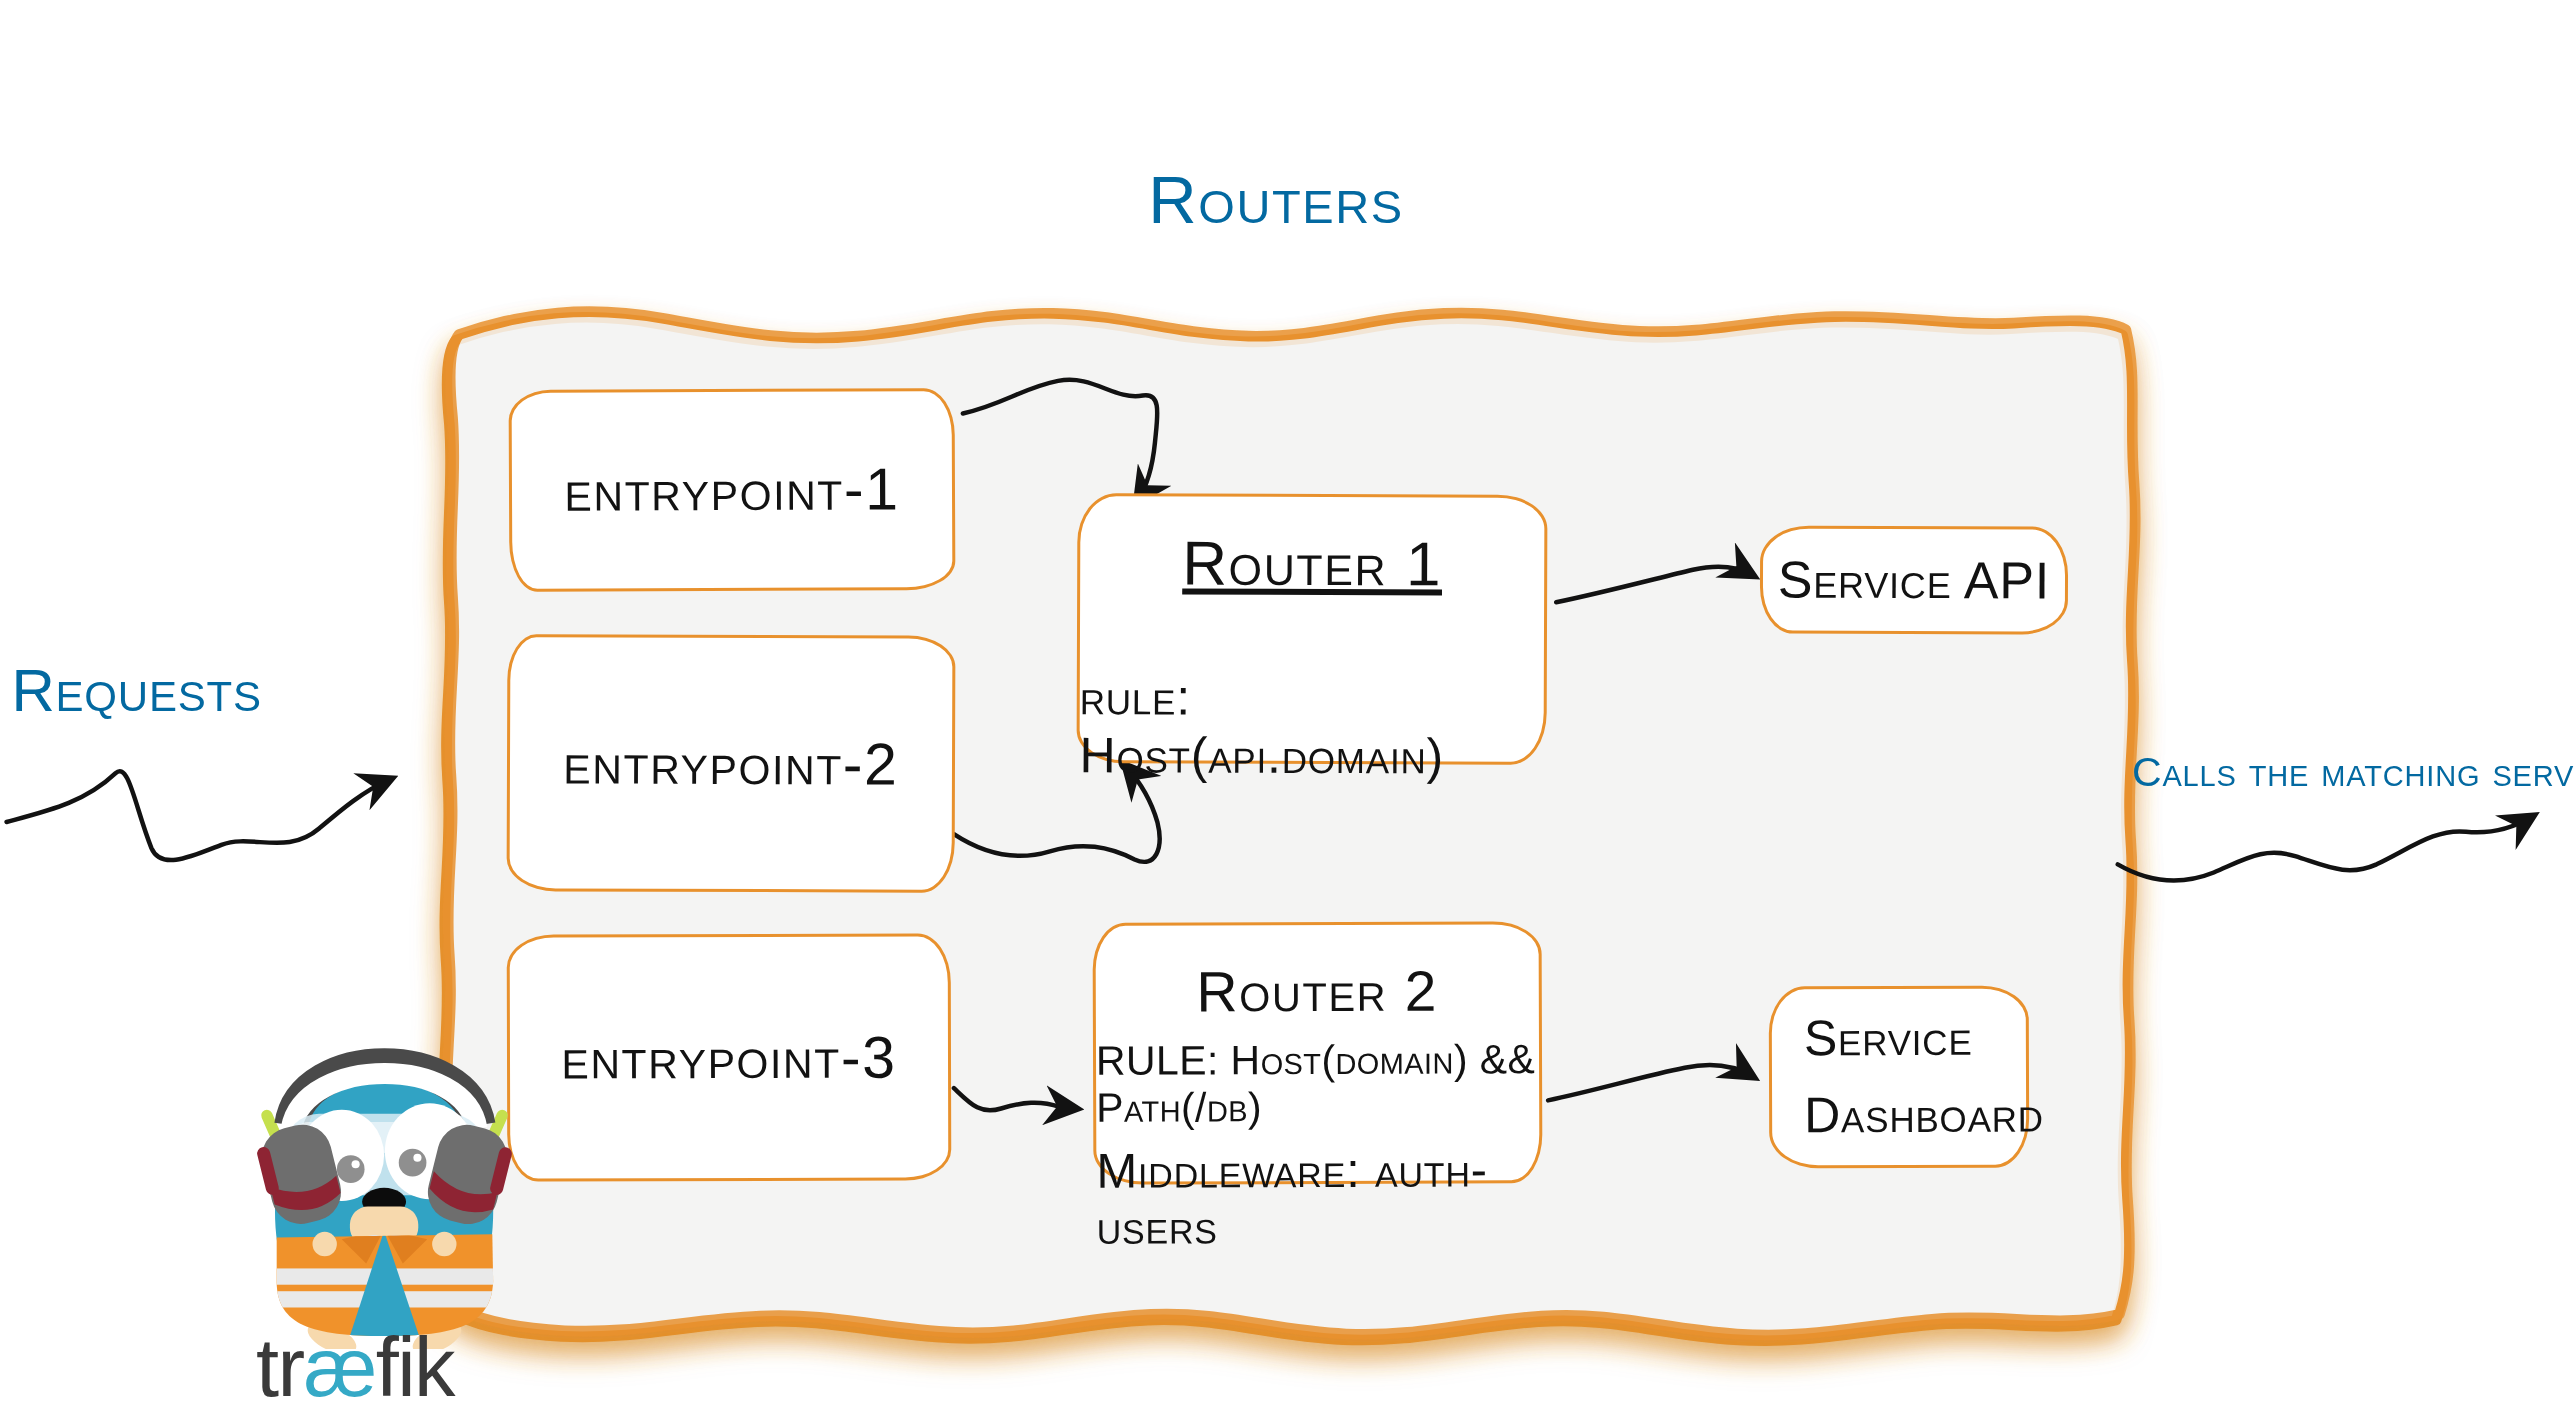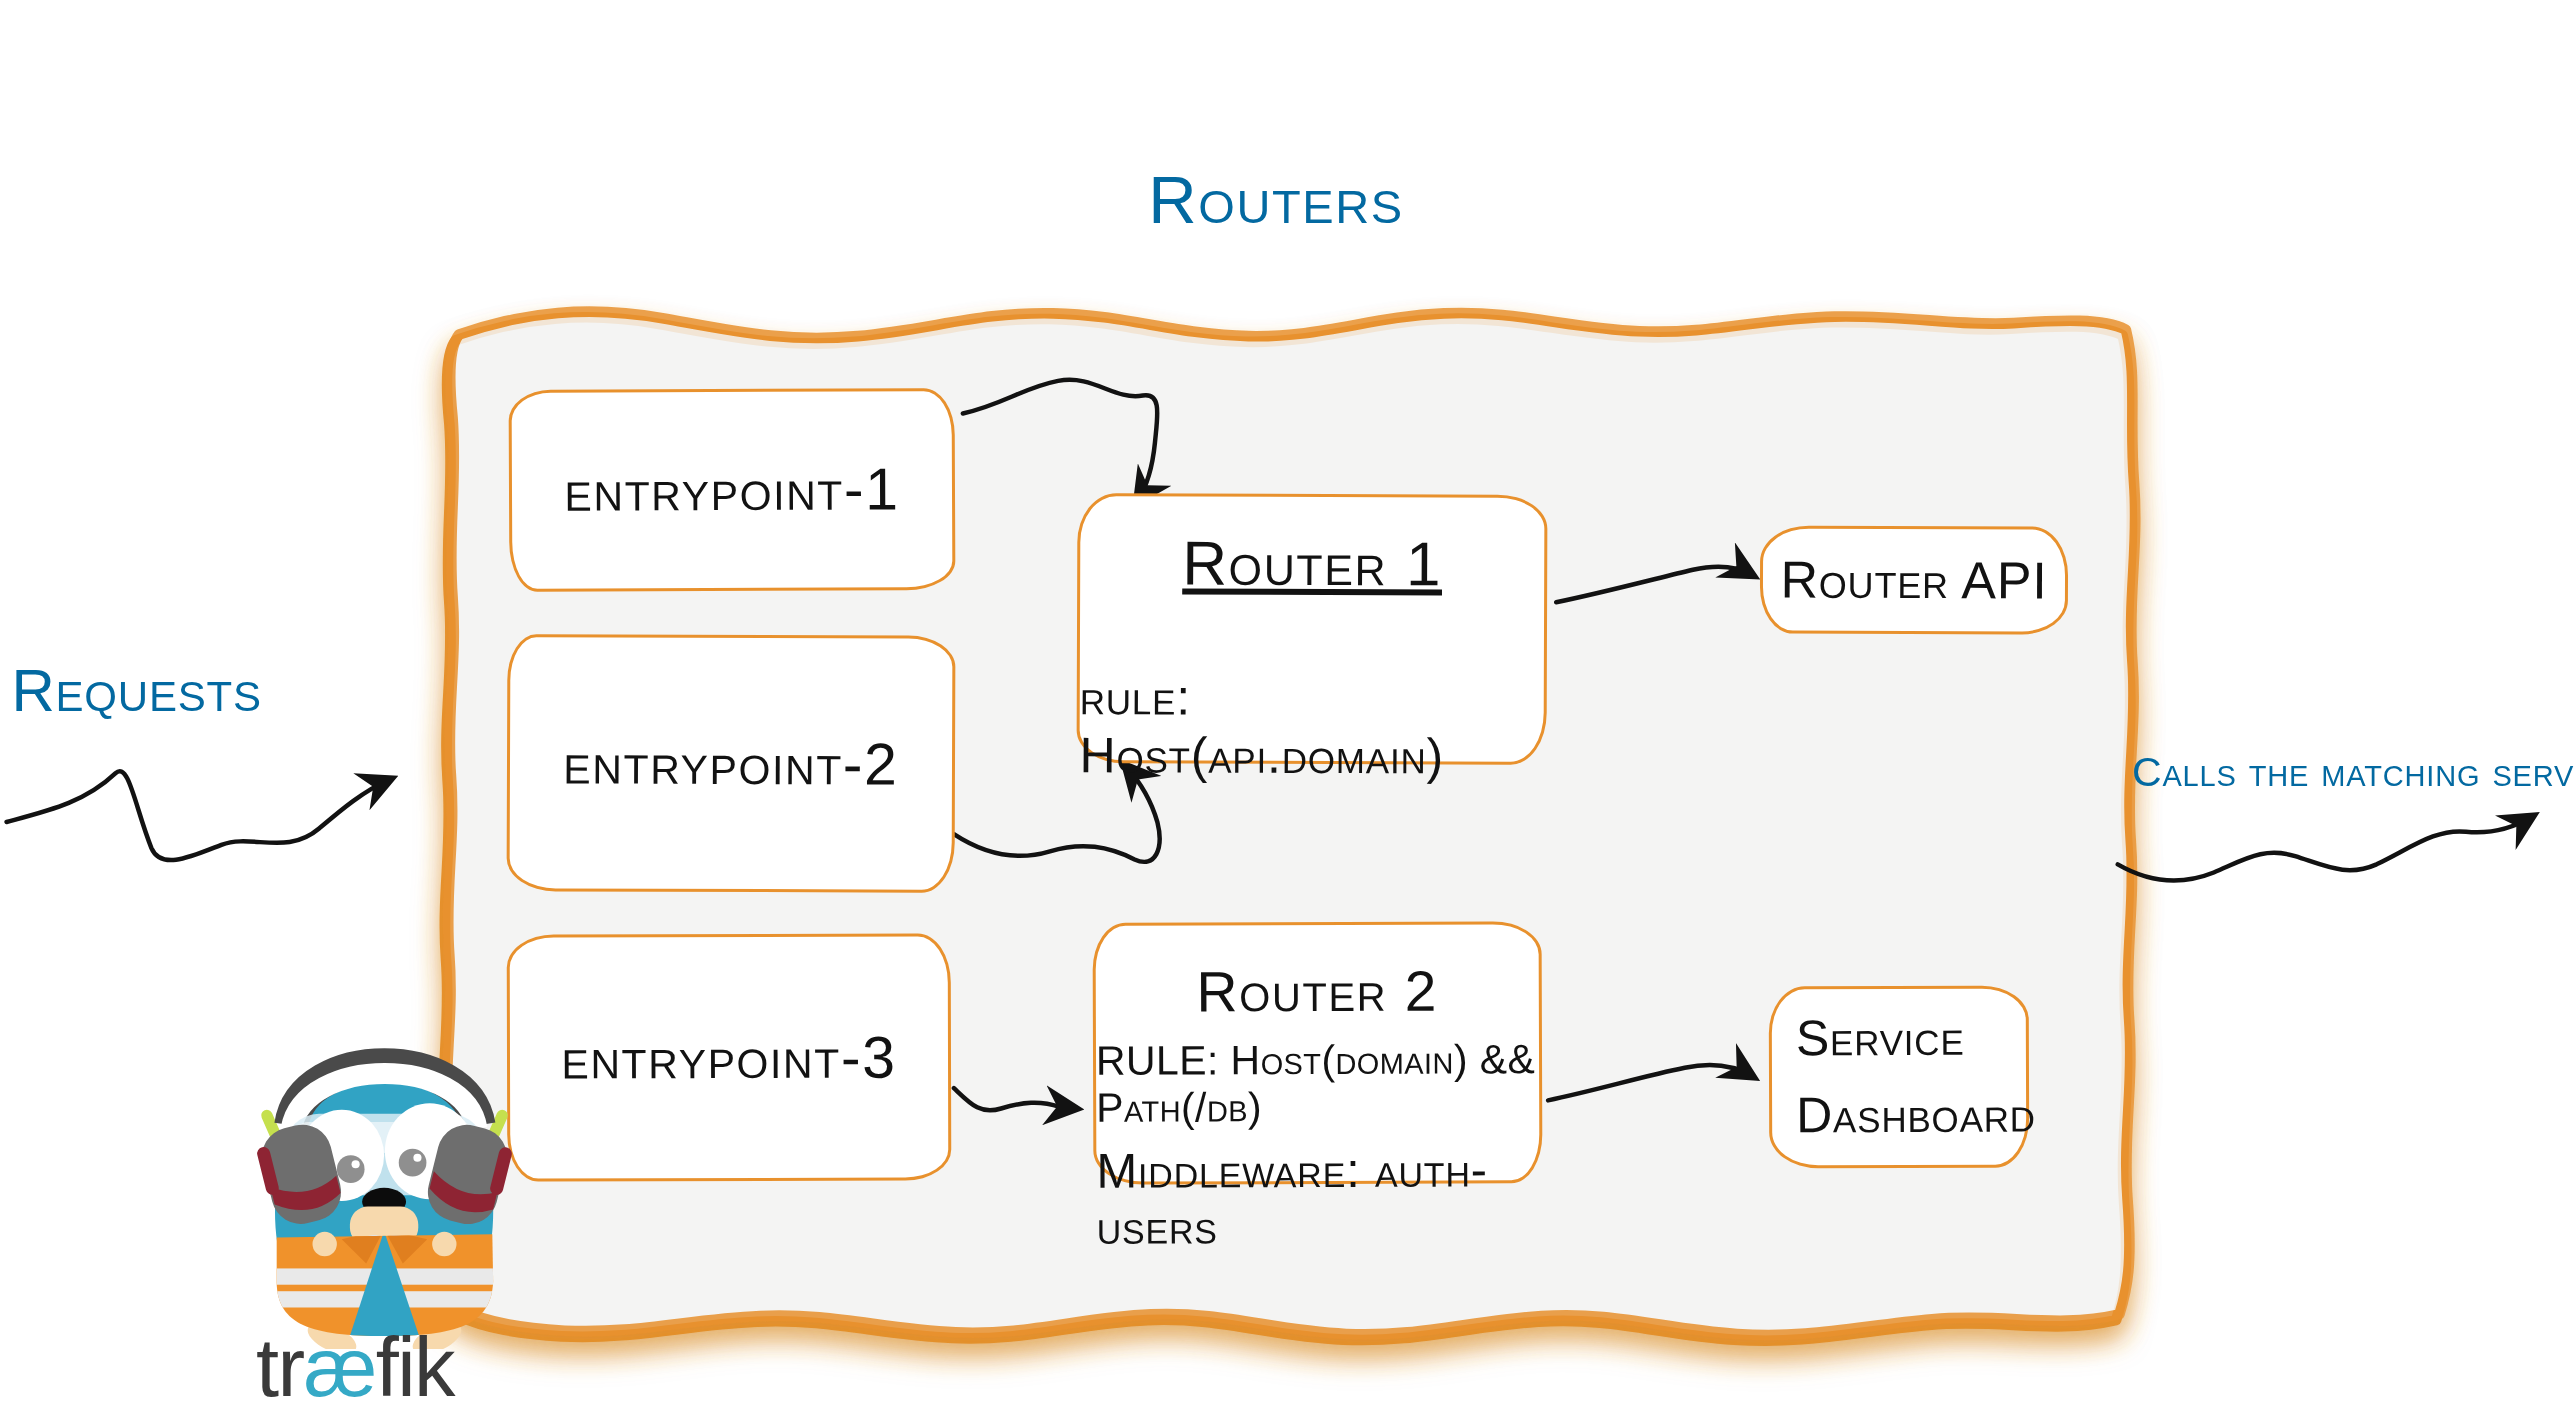--- a/index.html
+++ b/index.html
@@ -42,21 +42,21 @@
       border-radius:33px 49px 31px 50px / 47px 33px 49px 34px;transform:rotate(-0.2deg);
       justify-content:flex-start;padding-top:33px;}
   .r2 .router-title{font-size:57px;letter-spacing:1.6px;}
   .r2 .router-rule{font-size:41px;margin-top:13px;letter-spacing:0.4px;}
   .r2 .router-mw{font-size:49px;margin-top:11.4px;letter-spacing:0.8px;}
   .svc{font-size:52px;letter-spacing:0.8px;}
   .api{left:1760px;top:526px;width:308px;height:108px;
        border-radius:49px 36px 46px 33px / 36px 49px 34px 47px;transform:rotate(0.2deg);}
   .dash{left:1769px;top:986px;width:300px;height:182px;
         border-radius:36px 47px 34px 49px / 47px 34px 49px 36px;transform:rotate(-0.2deg);
-        font-size:50px;align-items:flex-start;padding-left:24px;line-height:1.55;
+        font-size:50px;align-items:flex-start;padding-left:32px;line-height:1.55;
         justify-content:center;white-space:normal;width:260px;}
   .wordmark{
     position:absolute;left:256px;top:1320px;
     font-size:83px;font-weight:400;letter-spacing:-1.6px;color:#3A3A3A;white-space:nowrap;
   }
   .wordmark .ae{color:#35A9C6;}
   .gopher-wrap{position:absolute;left:244px;top:995px;width:281px;height:354px;}
 </style>
 </head>
 <body>
@@ -130,21 +130,21 @@
     <div class="router-title sc">Router 1</div>
     <div class="router-rule sc">rule: Host(api.domain)</div>
   </div>
   <div class="box r2">
     <div class="router-title sc">Router 2</div>
     <div class="router-rule sc">RULE: Host(domain) &amp;&amp; Path(/db)</div>
     <div class="router-mw sc">Middleware: auth-users</div>
   </div>
 
   <div class="box svc api sc">
-    <span>Router API</span>
+    <span>Service API</span>
   </div>
   <div class="box svc dash sc">
     <span>Service Dashboard</span>
   </div>
 
   <div class="gopher-wrap">
     <svg width="281" height="354" viewBox="0 0 345 435">
 
       <g stroke-linecap="round">
         <line x1="28" y1="148" x2="78" y2="262" stroke="#C5E04E" stroke-width="14"></line>

